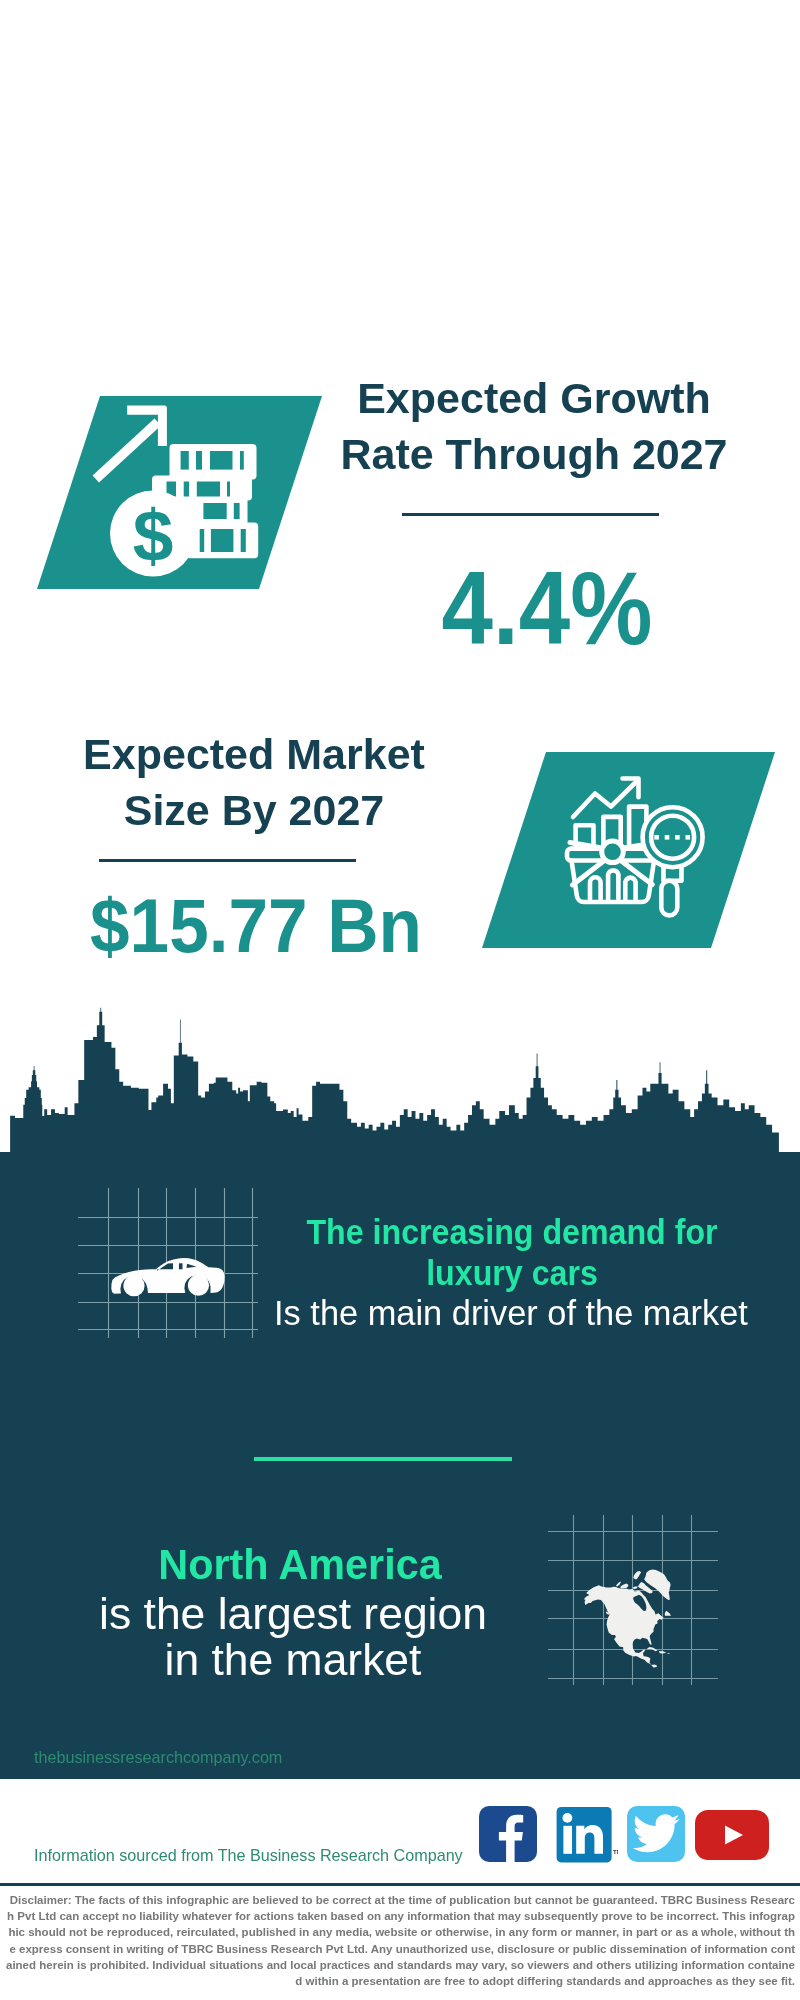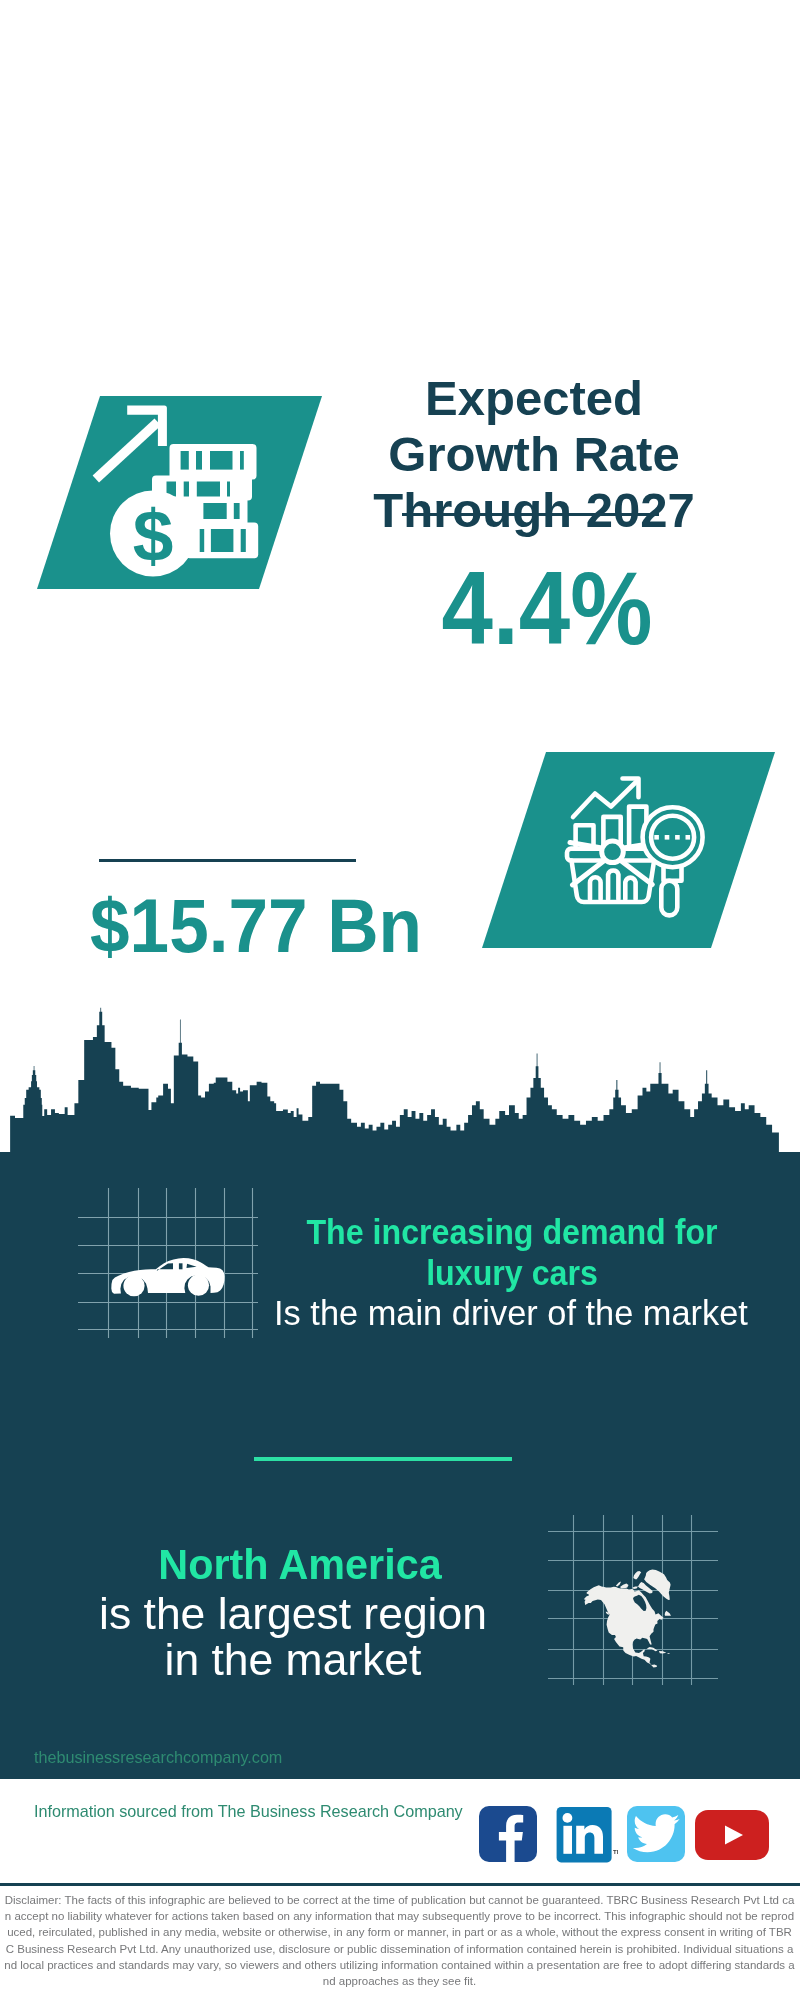--- a/index.html
+++ b/index.html
@@ -6,40 +6,40 @@
   body{width:800px;height:2000px;font-family:"Liberation Sans",sans-serif;overflow:hidden;}
   .page{position:relative;width:800px;height:2000px;background:#fff;}
 
   
   .header{position:absolute;left:0;top:0;width:800px;height:315px;background:#164152;}
   .header-title{position:absolute;left:31px;top:95px;width:750px;text-align:center;color:#fff;
     font-size:59px;font-weight:bold;line-height:62.7px;transform:scaleX(0.9228);transform-origin:404px 0;}
 
   
   .para{position:absolute;}
-  .stat-title{position:absolute;color:#164152;font-size:49px;font-weight:bold;line-height:56.4px;text-align:center;}
+  .stat-title{position:absolute;color:#164152;font-size:43px;font-weight:bold;line-height:56.4px;text-align:center;}
   .rule{position:absolute;height:3px;background:#164152;}
   .stat-value{position:absolute;color:#1a918c;font-weight:bold;text-align:center;}
 
   
   .darkpanel{position:absolute;left:0;top:1152px;width:800px;height:627px;background:#164152;}
   .skyline{position:absolute;left:0;top:1003px;width:790px;height:152px;}
 
   
   .grid-box{position:absolute;}
   .dk-green{color:#21e6a4;}
   .dk-white{color:#fff;}
   .sec-bold{font-weight:bold;}
   .greenbar{position:absolute;height:4px;background:#2ce0a4;}
 
   
   .src-text{position:absolute;color:#2e8b71;font-size:16.2px;line-height:21px;letter-spacing:-0.02px;}
   .social{position:absolute;border-radius:10px;}
   .footrule{position:absolute;left:0;width:800px;height:3px;background:#164152;}
-  .disclaimer{position:absolute;left:4px;width:791px;color:#77787a;font-size:11.5px;line-height:16.2px;text-align:center;word-break:break-all;}
+  .disclaimer{position:absolute;left:4px;width:791px;color:#77787a;font-size:11.5px;line-height:16.2px;text-align:right;word-break:break-all;font-weight:bold;}
 </style>
 </head>
 <body>
 
 <div class="page">
 
 
   <div class="para" style="left:30px;top:392px;width:300px;height:200px;">
     <svg width="300" height="200" viewBox="0 0 300 200">
       <polygon points="70,4 292,4 229,197 7,197" fill="#1a918c"></polygon>
@@ -75,20 +75,23 @@
       </g>
     </svg>
   </div>
 
   <div class="stat-title" style="left:334px;top:369.5px;width:400px;">
     <span>Expected Growth Rate Through 2027</span>
   </div>
   <div class="rule" style="left:402px;top:513px;width:257px;"></div>
   <div class="stat-value" style="left:352px;top:558px;width:390px;font-size:104.5px;line-height:100px;transform:scaleX(0.885);transform-origin:center top;"><span>4.4%</span></div>
 
+  <div class="stat-title" style="left:54px;top:726px;width:400px;">
+    <span>Expected Market Size By 2027</span>
+  </div>
   <div class="rule" style="left:99px;top:859px;width:257px;"></div>
   <div class="stat-value" style="left:56px;top:888px;width:400px;font-size:75.6px;line-height:76px;transform:scaleX(0.94);transform-origin:center top;"><span>$15.77 Bn</span></div>
 
   <div class="para" style="left:470px;top:748px;width:320px;height:205px;">
     <svg width="320" height="205" viewBox="0 0 320 205">
       <polygon points="76,4 305,4 241,200 12,200" fill="#1a918c"></polygon>
       <g fill="none" stroke="#fff" stroke-width="4.6" stroke-linecap="round" stroke-linejoin="round">
 
         <polyline points="103,69 125,45.5 141,58.5 166,34"></polyline>
         <polyline points="152.5,30.5 168.5,30.5 168.5,49.2"></polyline>
@@ -174,21 +177,21 @@
       <line x1="0" y1="103.5" x2="170" y2="103.5"></line>
       <line x1="0" y1="134.5" x2="170" y2="134.5"></line>
       <line x1="0" y1="163.5" x2="170" y2="163.5"></line>
     </g>
     <g>
       <path fill="#f0f0ee" d="M38.6,77.6 L42.5,74.2 L45.7,72.3 L50.8,70.2 L53.6,71.4 L56.2,71.9 L58.1,72.5 L62.7,72.6 L65.8,71.7 L68.0,72.1 L70.1,72.9 L72.8,73.5 L75.7,73.9 L78.1,73.4 L81.0,74.6 L83.9,73.9 L85.2,74.6 L86.5,76.5 L89.0,76.1 L90.6,75.2 L92.9,77.1 L95.3,79.7 L97.7,82.2 L99.7,86.1 L101.9,89.9 L104.2,93.8 L106.5,96.3 L107.5,99.5 L110.5,98.2 L113.1,100.8 L115.5,102.7 L113.5,104.7 L111.5,104.0 L109.3,105.9 L109.5,108.5 L107.3,109.4 L106.4,111.7 L105.5,114.3 L105.5,116.8 L103.2,118.7 L101.6,121.3 L102.7,125.8 L103.7,129.4 L102.1,129.6 L100.6,126.4 L99.2,123.9 L97.6,123.5 L94.3,122.8 L92.3,124.5 L88.5,123.6 L86.4,124.8 L84.9,127.1 L84.4,129.6 L85.0,133.5 L87.4,137.6 L90.9,137.9 L93.1,136.7 L96.4,134.1 L96.8,136.0 L94.9,137.9 L95.7,141.2 L98.1,141.4 L101.1,142.4 L102.4,143.7 L101.5,147.6 L103.5,150.1 L106.5,149.5 L109.1,150.8 L108.6,152.0 L105.5,152.4 L102.2,149.1 L99.1,147.6 L96.5,144.7 L93.5,143.7 L91.1,142.4 L88.1,140.9 L85.7,141.5 L81.6,139.9 L77.5,137.9 L75.3,135.4 L75.2,132.2 L71.5,131.5 L70.5,130.3 L67.9,127.1 L66.1,123.9 L67.9,121.9 L67.0,120.0 L63.9,119.9 L60.7,117.5 L59.7,114.3 L58.6,109.8 L59.0,105.9 L60.2,102.3 L61.7,99.5 L59.8,97.0 L58.8,94.4 L57.6,91.8 L56.5,89.3 L55.0,87.4 L53.0,85.1 L49.8,84.4 L46.4,85.4 L44.6,86.1 L42.8,88.0 L40.6,88.0 L37.2,89.9 L36.6,86.7 L37.5,84.8 L35.8,84.2 L38.3,81.6 L41.2,80.3 L40.1,79.0 L38.8,78.7 Z M121.8,84.8 L121.4,81.0 L120.8,77.8 L121.5,74.6 L122.1,72.0 L122.6,69.7 L121.9,67.5 L119.2,65.0 L118.1,62.4 L116.0,59.2 L112.2,56.9 L107.9,55.1 L104.3,54.6 L101.6,55.3 L99.7,56.4 L98.2,57.9 L97.8,60.5 L96.9,62.8 L96.1,64.3 L98.3,66.9 L102.3,70.1 L107.2,73.3 L111.0,76.5 L115.0,81.0 L118.4,83.8 L120.5,85.1 Z M90.0,71.4 L91.6,68.8 L93.2,66.9 L95.6,67.9 L98.0,70.5 L101.4,73.3 L104.6,76.1 L104.2,78.1 L101.8,78.4 L98.0,76.5 L94.3,74.3 L91.7,72.9 Z M98.7,133.6 L101.8,131.9 L105.3,132.7 L109.6,135.4 L107.5,136.2 L103.8,134.1 L100.3,134.0 Z M110.9,136.0 L114.9,136.2 L118.3,137.8 L114.7,138.5 L111.8,138.2 Z M119.5,137.9 L121.5,138.1 L121.6,138.7 L119.6,138.7 Z M117.0,100.7 L120.1,100.8 L123.0,100.8 L121.6,98.2 L118.3,95.7 L117.1,97.6 L116.7,99.5 Z M57.8,96.6 L60.1,97.6 L61.5,99.7 L59.9,99.4 L58.0,97.9 Z M88.7,64.3 L90.5,61.8 L91.9,59.2 L93.2,57.3 L91.3,56.0 L89.2,56.6 L87.2,58.5 L85.9,60.5 L85.3,63.0 L87.3,64.3 Z M72.0,72.0 L75.1,69.7 L78.4,68.4 L80.5,70.1 L79.3,72.6 L75.7,73.5 L73.2,73.3 Z M67.8,70.7 L70.8,67.5 L73.1,66.6 L71.7,69.4 L69.3,71.4 Z M84.5,72.6 L87.2,71.4 L90.0,71.4 L88.6,73.5 L85.7,73.9 Z"></path>
       <path fill="#164152" d="M85.0,82.9 L86.7,81.6 L88.9,80.7 L90.8,79.7 L93.3,81.0 L95.2,83.5 L97.0,86.7 L98.1,89.9 L98.4,93.1 L97.7,95.7 L95.7,96.1 L93.3,93.8 L91.3,91.2 L89.2,89.3 L86.8,87.4 L85.5,85.1 Z"></path>
     </g>
   </svg>
 
-  <div class="src-text" style="left:34px;top:1801px;text-align:right;"><span>Information sourced from The Business Research Company</span></div>
+  <div class="src-text" style="left:34px;top:1845px;text-align:right;"><span>Information sourced from The Business Research Company</span></div>
   <div class="src-text" style="left:34px;top:1747px;"><span>thebusinessresearchcompany.com</span></div>
 
   <div class="social" style="left:479px;top:1806px;width:58px;height:56px;background:#1b4a8f;">
     <svg width="58" height="56" viewBox="0 0 58 56">
       <path d="M35.6,56 V34.4 h7.2 l1.1,-8.4 h-8.3 v-5.3 c0,-2.4 0.7,-4.1 4.2,-4.1 h4.4 V9.1
                c-0.8,-0.1 -3.4,-0.3 -6.4,-0.3 c-6.3,0 -10.7,3.9 -10.7,11 v6.2 h-7.2 v8.4 h7.2 V56 Z" fill="#fff"></path>
     </svg>
   </div>
   <div style="position:absolute;left:556px;top:1806px;width:62px;height:58px;">
     <svg width="62" height="58" viewBox="0 0 62 58">

